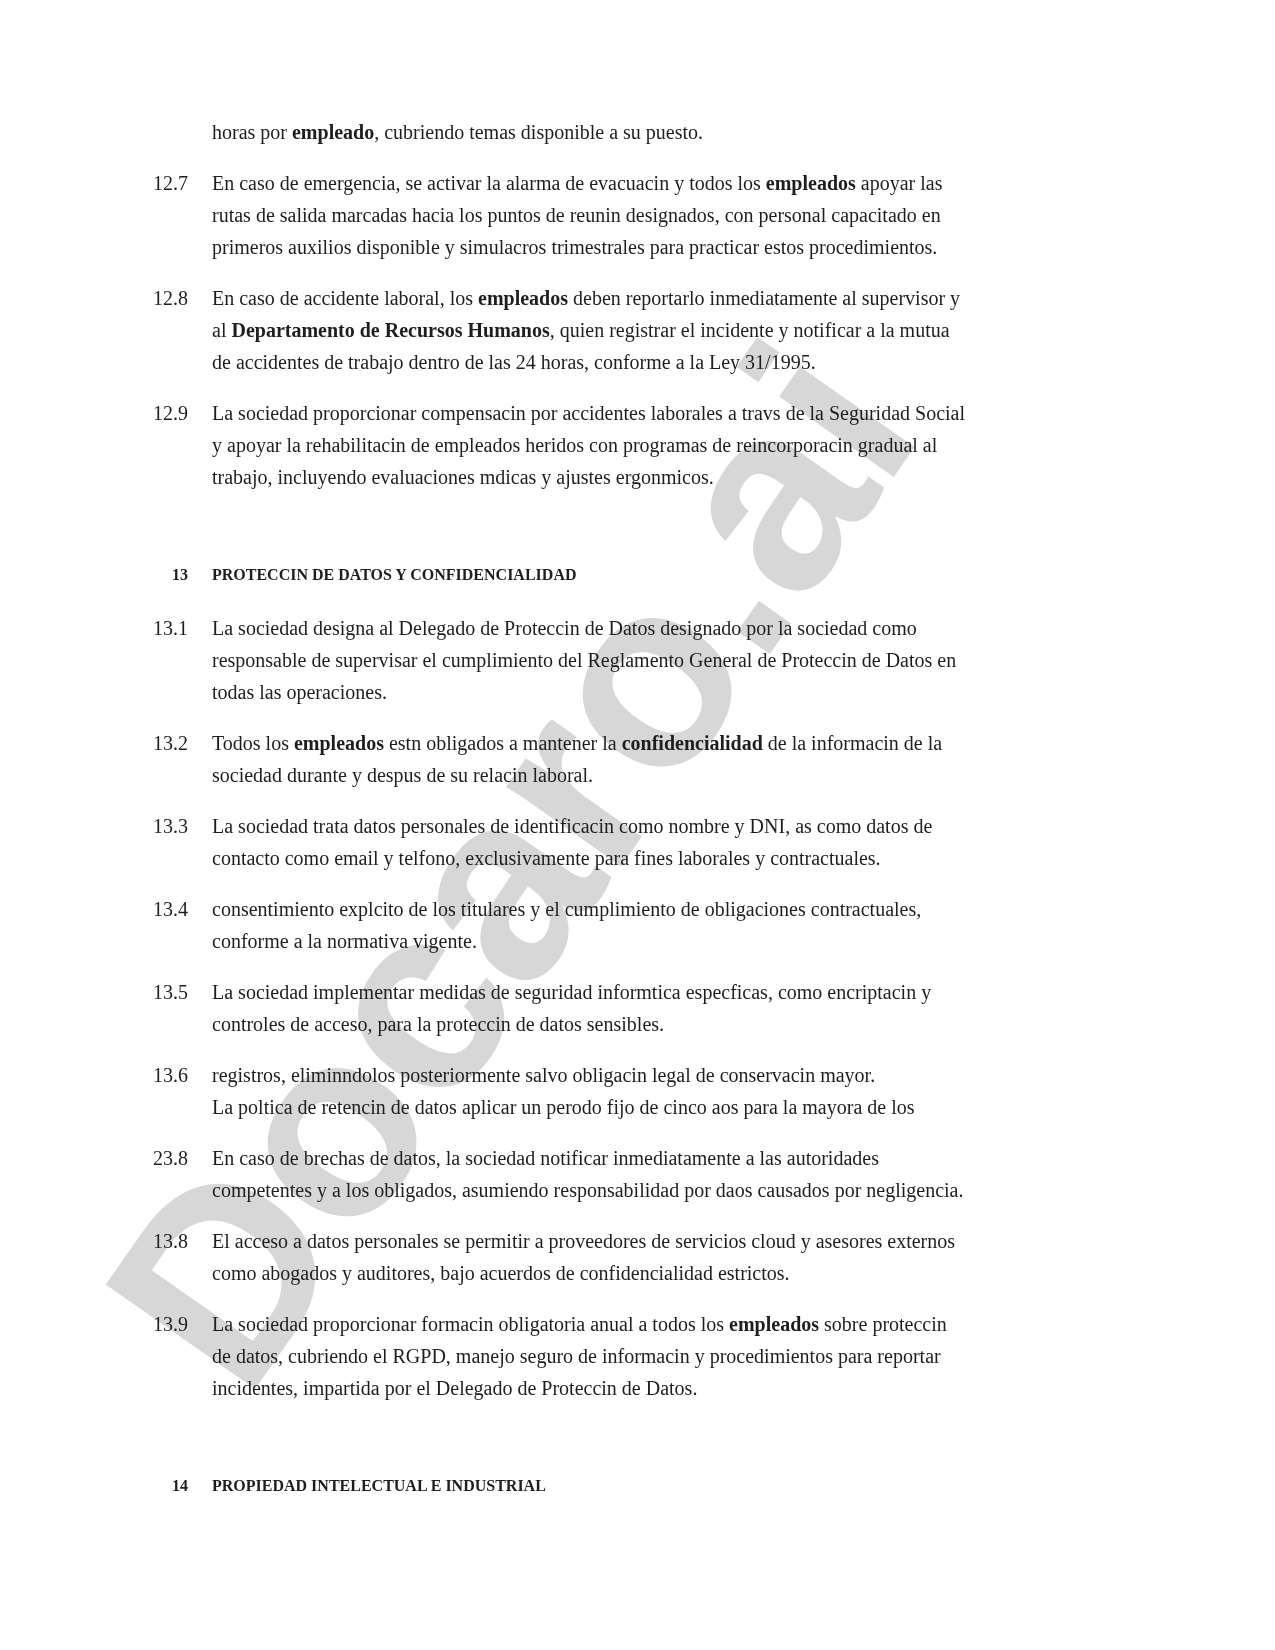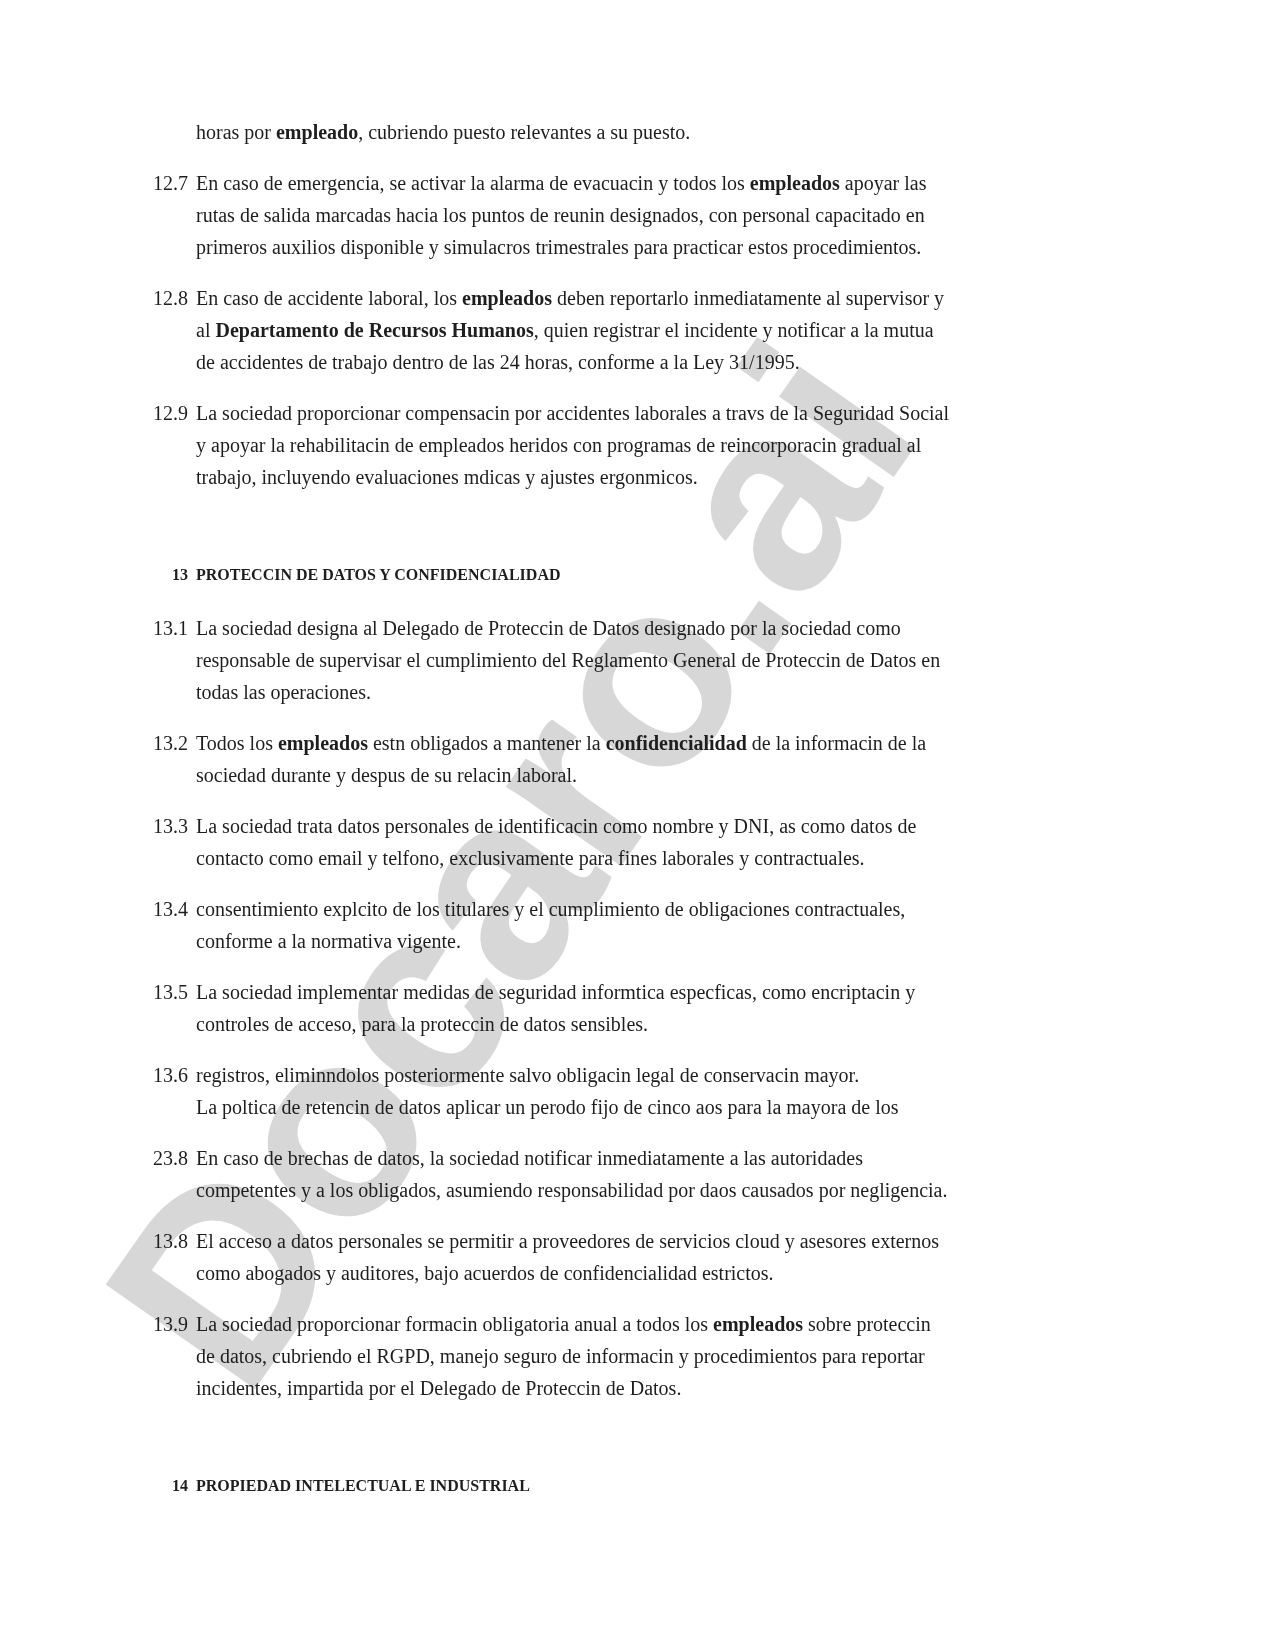--- a/index.html
+++ b/index.html
@@ -40,42 +40,42 @@
   .block {
     display: flex;
     align-items: flex-start;
   }
   .block + .block { margin-top: 19px; }
   .block.heading { margin-top: 66px; }
   .block.heading + .block { margin-top: 21px; }
   .num {
     flex: none;
     width: 49px;
-    margin-right: 8px;
+    margin-right: 24px;
     text-align: right;
   }
   .heading .num,
   .heading .body {
     font-weight: 700;
     font-size: 16px;
   }
   .body { flex: 1; min-width: 0; }
   .ln { white-space: nowrap; }
   .bold { font-weight: 700; }
 </style>
 </head>
 <body>
 
 <div class="watermark">Docaro.ai</div>
 
 <div class="content">
     <div class="block">
       <span class="num"></span>
       <div class="body">
-        <div class="ln"><span>horas por </span><span class="bold">empleado</span><span>, cubriendo puesto relevantes a su puesto.</span></div>
+        <div class="ln"><span>horas por </span><span class="bold">empleado</span><span>, cubriendo temas disponible a su puesto.</span></div>
       </div>
     </div>
     <div class="block">
       <span class="num">12.7</span>
       <div class="body">
         <div class="ln"><span>En caso de emergencia, se activar la alarma de evacuacin y todos los </span><span class="bold">empleados</span><span> apoyar las</span></div>
         <div class="ln"><span>rutas de salida marcadas hacia los puntos de reunin designados, con personal capacitado en</span></div>
         <div class="ln"><span>primeros auxilios disponible y simulacros trimestrales para practicar estos procedimientos.</span></div>
       </div>
     </div>

